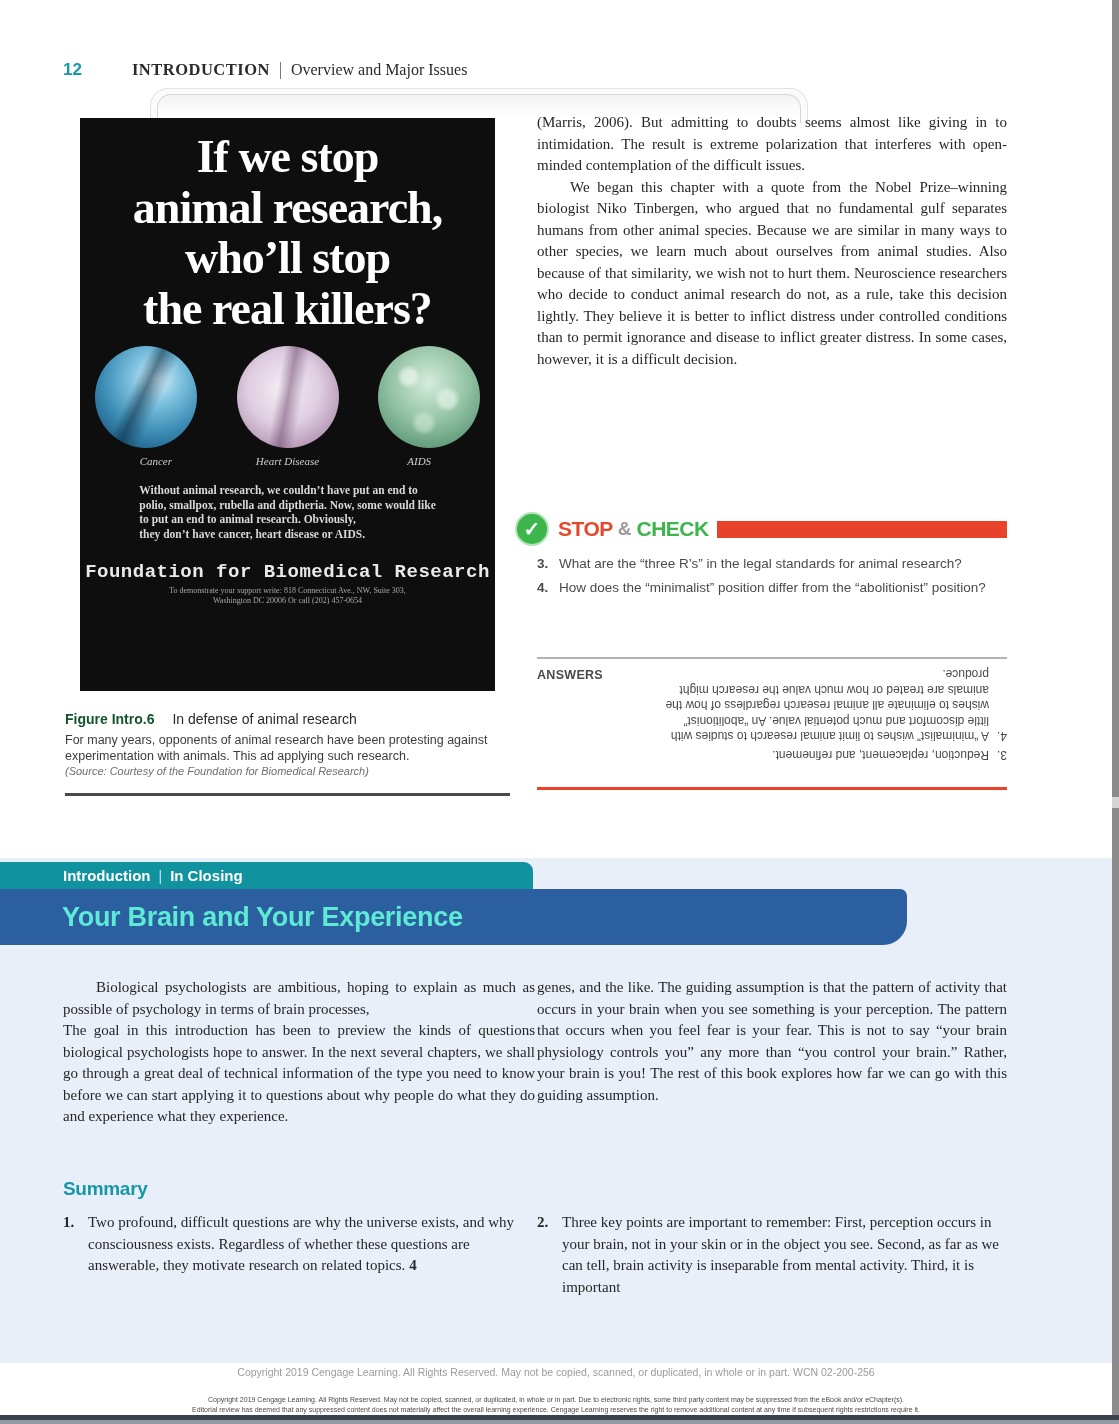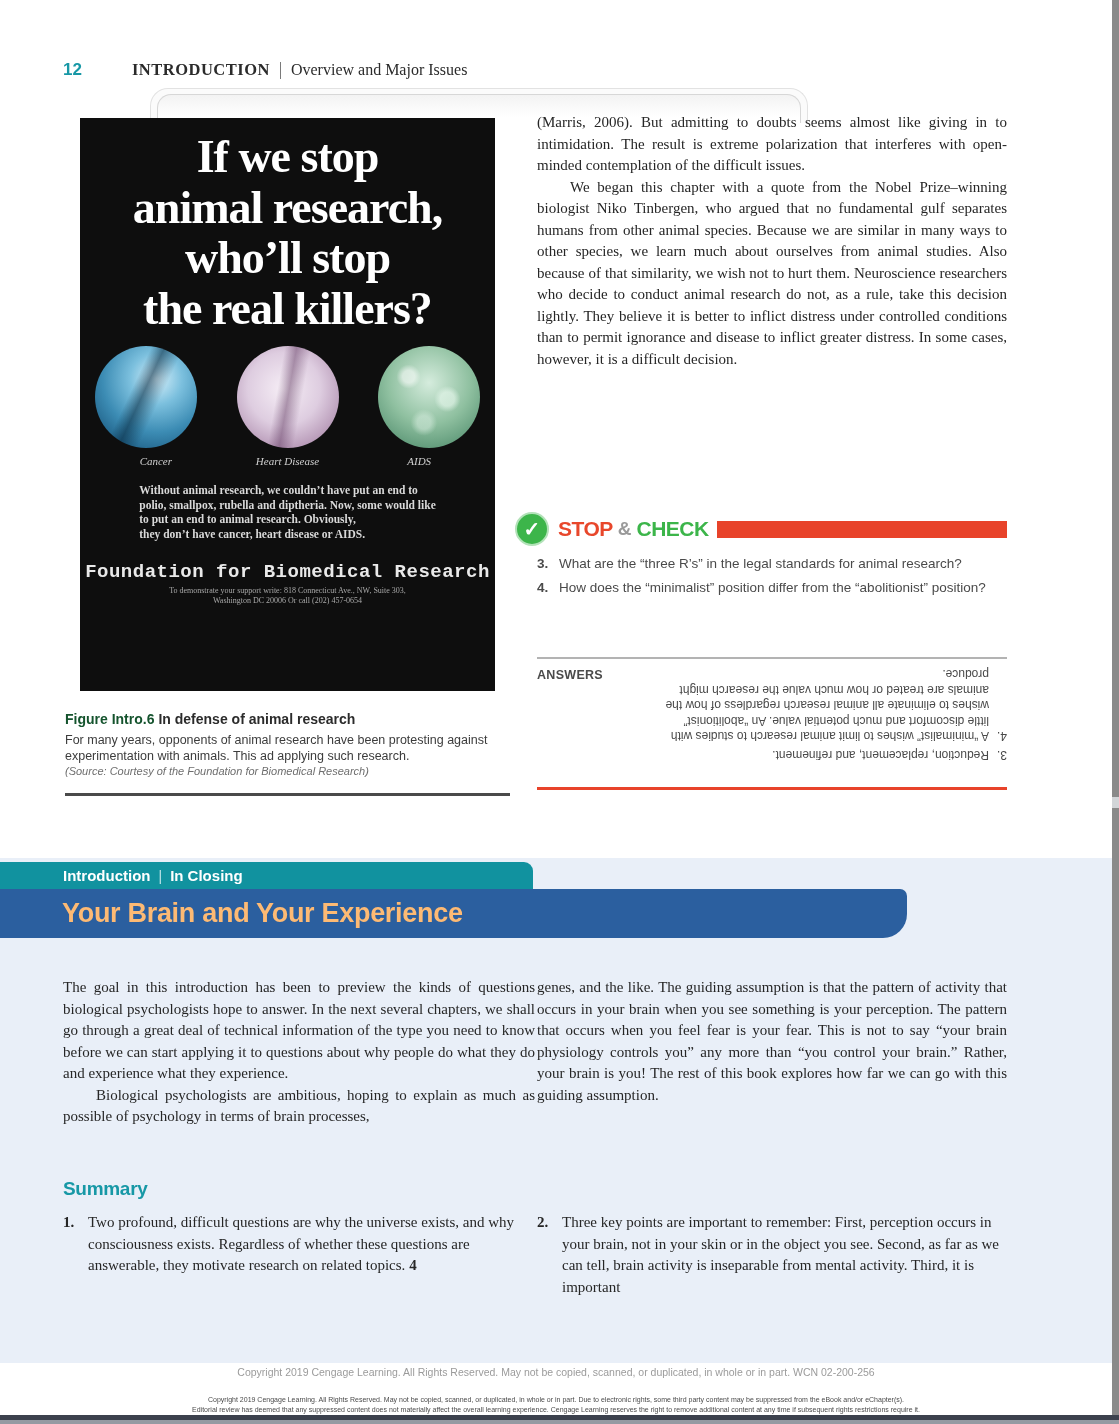--- a/index.html
+++ b/index.html
@@ -28,21 +28,21 @@
   .c3{background:radial-gradient(circle at 30% 30%,rgba(255,255,255,.55) 0 6%,transparent 12%),radial-gradient(circle at 68% 52%,rgba(235,250,240,.6) 0 8%,transparent 15%),radial-gradient(circle at 45% 75%,rgba(220,240,228,.5) 0 7%,transparent 14%),radial-gradient(circle at 50% 36%,#d5ecdd 0%,#8fc0a0 50%,#5e9878 82%,#3f7258 100%);}
   .poster-labels{margin-top:7px;width:395px;display:flex;justify-content:flex-end;font-family:"Liberation Serif",serif;font-style:italic;font-size:11px;color:#cfcfcf;}
   .poster-labels span{flex:1;text-align:center;}
   .poster-body{margin-top:16px;font-family:"Liberation Serif",serif;font-weight:bold;font-size:11.5px;line-height:14.5px;color:#d9d9d9;}
   .poster-org{margin-top:20px;font-family:Liberation Mono, monospace;font-weight:bold;font-size:19px;letter-spacing:.5px;color:#e9e9e9;}
   .poster-addr{margin-top:3px;font-family:"Liberation Serif",serif;font-size:8px;line-height:9.5px;text-align:center;color:#a8a8a8;}
 
   
   .figcap{position:absolute;left:65px;top:710px;width:448px;}
   .fig-label{color:#14532d;font-weight:bold;font-size:14px;}
-  .fig-title{color:#2b2b2b;font-weight:bold;font-size:14px;margin-left:4px;}
+  .fig-title{color:#2b2b2b;font-weight:normal;font-size:14px;margin-left:18px;}
   .fig-body{margin-top:4px;font-size:12.5px;line-height:16px;color:#3c3c3c;}
   .fig-source{margin-top:1px;font-style:italic;font-size:11px;color:#6e6e6e;}
   .caption-rule{position:absolute;left:65px;top:793px;width:445px;height:3px;background:#4a4a4a;}
 
   
   .artcol{position:absolute;left:537px;top:112px;width:470px;}
   .bodytext{margin:0;font-family:"Liberation Serif",serif;font-size:15px;line-height:21.5px;color:#262626;text-align:justify;}
   .indent{text-indent:2.2em;}
 
   
@@ -61,21 +61,21 @@
   .answers-label{position:absolute;left:537px;top:668px;font-size:12.5px;font-weight:bold;color:#4a4a4a;letter-spacing:.3px;}
   .answers-flip{position:absolute;left:660px;top:666px;width:347px;transform:rotate(180deg);}
   .ans-row{display:flex;font-size:12px;line-height:15.5px;color:#4a4a4a;margin-top:3px;}
   .a-num{width:18px;flex:0 0 auto;}
   .red-rule{position:absolute;left:537px;top:787px;width:470px;height:3px;background:#e8432a;}
 
   
   .lightblue-bg{position:absolute;left:0;top:858px;width:1112px;height:505px;background:#e9eff8;}
   .kicker-bar{position:absolute;left:0;top:862px;width:533px;height:27px;background:#11929f;border-radius:0 9px 0 0;display:flex;align-items:center;padding-left:63px;box-sizing:border-box;color:#ffffff;font-size:15px;font-weight:bold;}
   .kick-div{font-weight:normal;color:#bfe4e8;margin:0 8px;font-size:14px;}
-  .title-bar{position:absolute;left:0;top:889px;width:907px;height:49px;background:#2b5f9f;border-radius:0 7px 24px 0;display:flex;align-items:center;padding-left:62px;box-sizing:border-box;color:#fdba74;font-size:27px;font-weight:bold;letter-spacing:-.3px;}
+  .title-bar{position:absolute;left:0;top:889px;width:907px;height:56px;background:#2b5f9f;border-radius:0 7px 24px 0;display:flex;align-items:center;padding-left:62px;box-sizing:border-box;color:#5eead4;font-size:27px;font-weight:bold;letter-spacing:-.3px;}
   .close-col1{position:absolute;left:63px;top:977px;width:472px;}
   .close-col2{position:absabsolute;}
   .close-col2{position:absolute;left:537px;top:977px;width:470px;}
 
   
   .summary-title{position:absolute;left:63px;top:1178px;color:#1798a6;font-size:19px;font-weight:bold;letter-spacing:-.3px;}
   .sum-item{position:absolute;display:flex;width:472px;font-family:"Liberation Serif",serif;font-size:15px;line-height:21.5px;color:#262626;}
   .sum1{left:63px;top:1212px;}
   .sum2{left:537px;top:1212px;width:470px;}
   .s-num{width:25px;flex:0 0 auto;font-weight:bold;}
@@ -181,22 +181,22 @@
   <div class="kicker-bar">
     <span>Introduction</span>
     <span class="kick-div">|</span>
     <span>In Closing</span>
   </div>
   <div class="title-bar">
     <span>Your Brain and Your Experience</span>
   </div>
 
   <div class="close-col1">
+    <p class="bodytext indent">Biological psychologists are ambitious, hoping to explain as much as possible of psychology in terms of brain processes,</p>
     <p class="bodytext">The goal in this introduction has been to preview the kinds of questions biological psychologists hope to answer. In the next several chapters, we shall go through a great deal of technical information of the type you need to know before we can start applying it to questions about why people do what they do and experience what they experience.</p>
-    <p class="bodytext indent">Biological psychologists are ambitious, hoping to explain as much as possible of psychology in terms of brain processes,</p>
   </div>
   <div class="close-col2">
     <p class="bodytext">genes, and the like. The guiding assumption is that the pattern of activity that occurs in your brain when you see something is your perception. The pattern that occurs when you feel fear is your fear. This is not to say “your brain physiology controls you” any more than “you control your brain.” Rather, your brain is you! The rest of this book explores how far we can go with this guiding assumption.</p>
   </div>
 
   <div class="summary-title">Summary</div>
   <div class="sum-item sum1">
     <span class="s-num">1.</span>
     <span><span>Two profound, difficult questions are why the universe exists, and why consciousness exists. Regardless of whether these questions are answerable, they motivate research on related topics.</span> <span class="pageref">4</span></span>
   </div>

